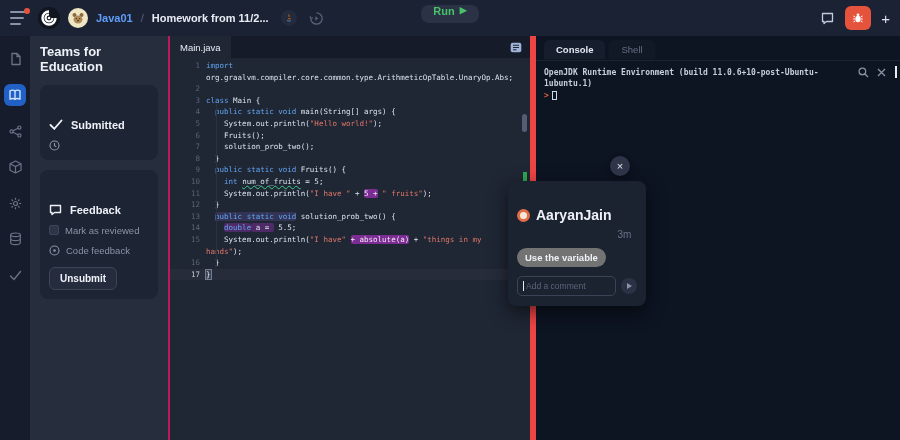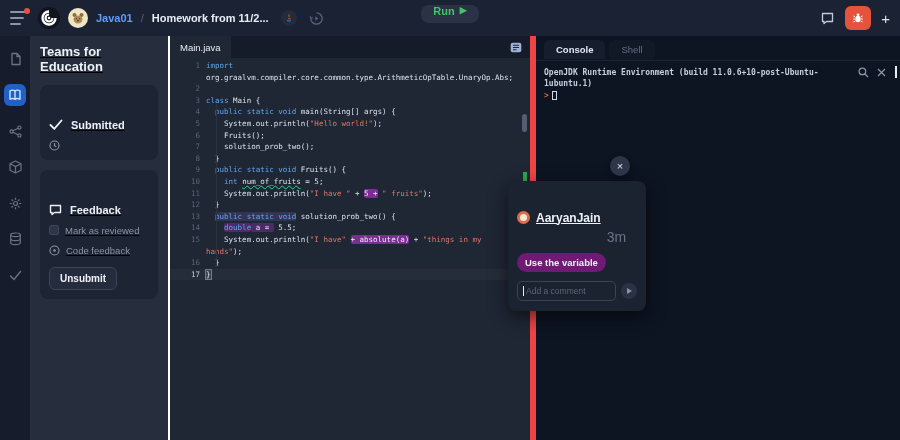--- a/index.html
+++ b/index.html
@@ -37,21 +37,21 @@
   .plus { color:#dfe3ec; font-size:15px; cursor:pointer; line-height:1; }
 
   
   .main { display:flex; height:404px; }
   .rail { width:30px; background:#161c2b; display:flex; flex-direction:column; align-items:center;
     padding-top:12px; gap:14px; }
   .rail-item { width:22px; height:22px; display:flex; align-items:center; justify-content:center;
     border-radius:6px; cursor:pointer; }
   .rail-item.active { background:#2160c4; }
 
-  .sidebar { width:140px; background:#262d3d; padding:9px 10px; border-right:2px solid #ffffff;text-decoration:underline; }
+  .sidebar { width:140px; background:#262d3d; padding:9px 10px; border-right:2px solid #be185d; }
   .sb-heading { color:#eef1f7; font-size:13px; font-weight:bold; line-height:1.15; margin-bottom:10px; }
   .nav-card { border:1px solid #3a4254; border-radius:8px; padding:8px 7px; margin-bottom:12px; }
   .nav-row { display:flex; align-items:center; gap:5px; cursor:text; }
   .nav-label { color:#8b93a7; font-size:10px; flex:1; }
   .nav-prev { color:#4a5266; font-size:11px; cursor:pointer; }
   .nav-count { color:#9aa2b5; font-size:8px; }
   .nav-next { color:#c6cede; font-size:11px; cursor:pointer; font-weight:bold; }
   .student-row { display:flex; align-items:center; gap:7px; margin-top:12px; cursor:pointer; }
   .st-avatar { width:16px; height:16px; border-radius:50%; background:#2d9aa8; position:relative; }
   .st-avatar::after { content:""; position:absolute; left:4px; top:5px; width:8px; height:7px;
@@ -117,23 +117,23 @@
   
   .popup-close { position:absolute; left:610px; top:156px; width:20px; height:20px; border:none;
     border-radius:50%; background:#2e3548; color:#dfe3ec; font-size:11px; cursor:pointer;
     display:flex; align-items:center; justify-content:center; box-shadow:0 2px 6px rgba(0,0,0,.4);
     font-family:"Liberation Sans",sans-serif; z-index:21; }
   .comment-popup { position:absolute; left:508px; top:181px; width:138px; background:#1b2230;
     border-radius:8px; box-shadow:0 6px 18px rgba(0,0,0,.55); padding:9px 9px 10px; z-index:20; }
   .cp-head { display:flex; align-items:center; gap:6px; }
   .cp-avatar { width:13px; height:13px; border-radius:50%; border:3.5px solid #e06c4a;
     background:#f5ead9; }
-  .cp-author { color:#eef1f7; font-size:12px; font-weight:bold;text-decoration:underline; }
-  .cp-time { color:#6b7389; font-size:14px;margin-top:39px; }
-  .cp-bubble { display:inline-block; background:#701a75; border-radius:10px; padding:4px 8px;
+  .cp-author { color:#eef1f7; font-size:14px; font-weight:bold; }
+  .cp-time { color:#6b7389; font-size:10px;margin-top:39px; }
+  .cp-bubble { display:inline-block; background:#737373; border-radius:10px; padding:4px 8px;
     color:#eef1f7; font-size:9.5px; font-weight:bold; margin-top:8px; }
   .cp-input-row { display:flex; align-items:center; gap:5px; margin-top:9px; }
   .cp-input { flex:1; height:20px; border:1px solid #3b4357; border-radius:5px; background:transparent;
     display:flex; align-items:center; padding:0 5px; gap:2px; cursor:text; }
   .cp-caret { width:1px; height:10px; background:#e8ecf4; }
   .cp-placeholder { color:#5d6578; font-size:8.5px; }
   .cp-send { width:16px; height:16px; border:none; border-radius:50%; background:#2b3245;
     color:#8a93a8; font-size:7px; display:flex; align-items:center; justify-content:center;
     cursor:pointer; }
 

